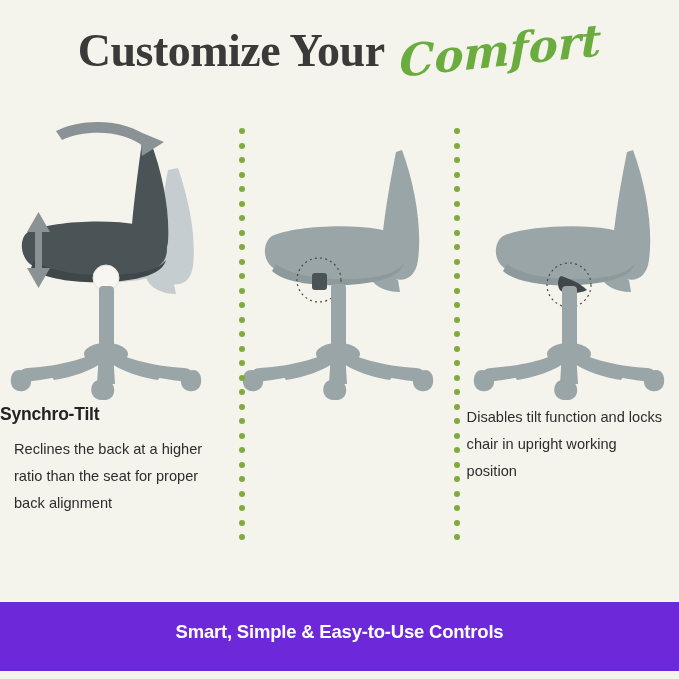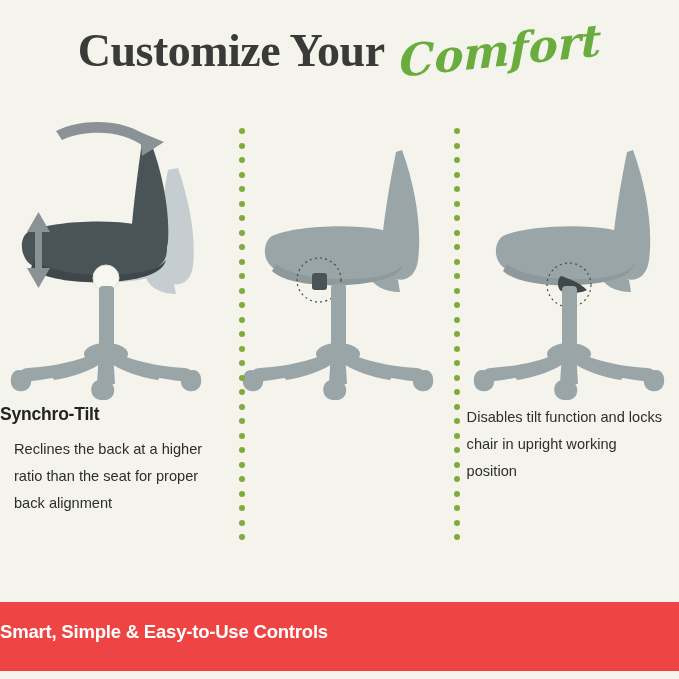--- a/index.html
+++ b/index.html
@@ -57,22 +57,22 @@
     letter-spacing:-0.2px;margin-bottom:11px;
   }
   .cap-body{
     font-size:14.6px;color:#2d2d2d;line-height:27px;
     padding:0 14px;
   }
 
   
   .footer{
     position:absolute;left:0;top:602px;width:679px;height:69px;
-    background:#ef4444;
-    display:flex;flex-direction:column;justify-content:center;
+    background:#6d28d9;
+    display:flex;flex-direction:column;align-items:center;justify-content:center;
   }
   .foot-title{
     font-size:18.5px;font-weight:bold;color:#ffffff;letter-spacing:-0.2px;margin-bottom:9px;
   }
   .foot-sub{font-size:14.3px;color:#f4fbef;}
 </style>
 </head>
 <body>
 
 <div class="page">

